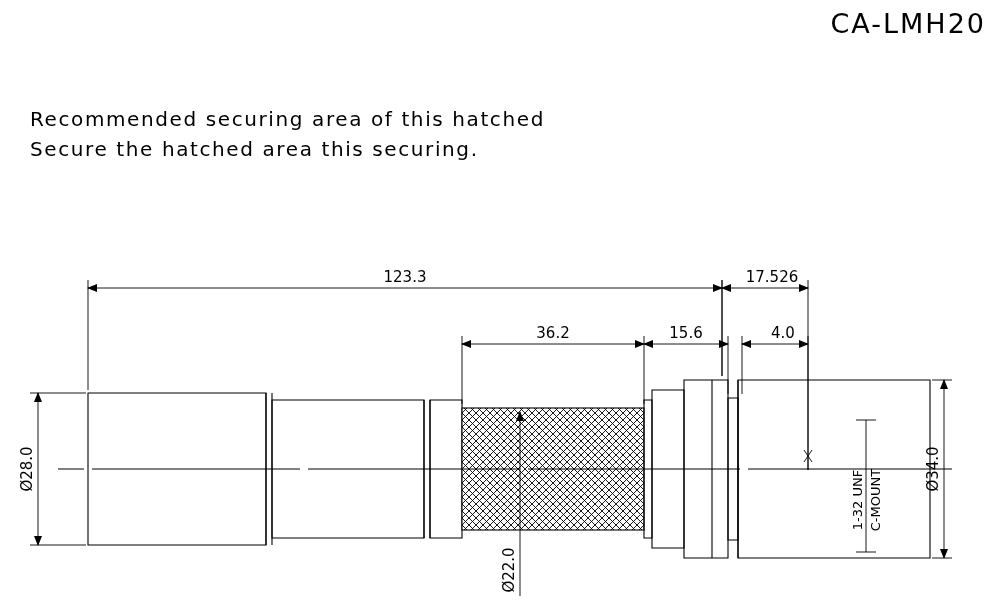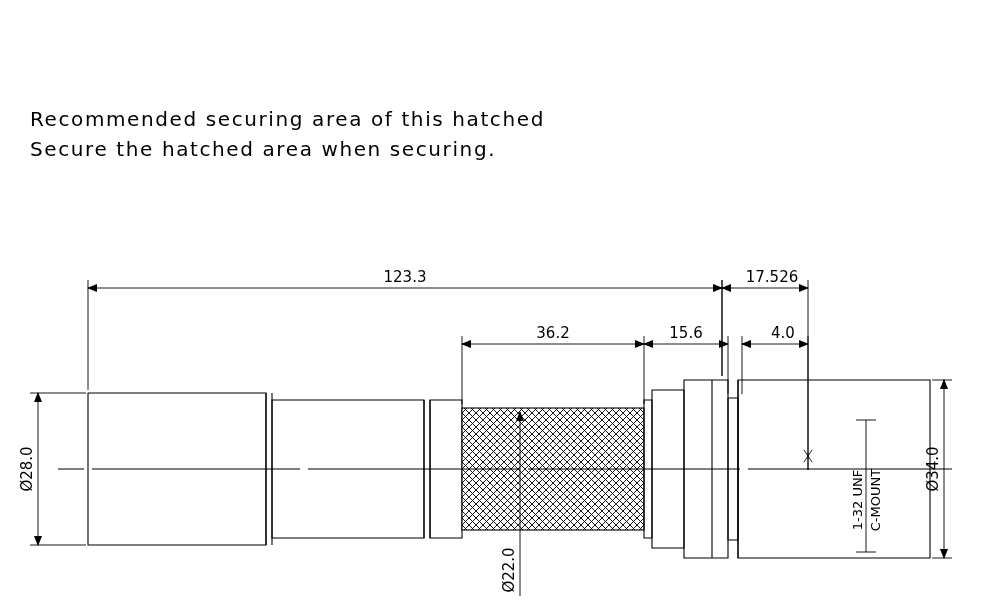--- a/index.html
+++ b/index.html
@@ -55,24 +55,25 @@
     font-family: "DejaVu Sans", sans-serif;
     font-size: 13px;
     fill: #000;
   }
 </style>
 </head>
 <body>
 
 <div id="drawing-root">
 
+  <div class="part-code">CA-LMH20</div>
 
   <div class="note-block">
     <span class="note-line">Recommended securing area of this hatched</span>
-    <span class="note-line">Secure the hatched area when securing.</span>
+    <span class="note-line">Secure the hatched area this securing.</span>
   </div>
 
   <svg class="dwg" viewBox="0 0 1000 612">
     <defs>
       <pattern id="hatchPat" width="7" height="7" patternUnits="userSpaceOnUse">
         <rect width="7" height="7" fill="#ffffff"></rect>
         <path d="M0,0 l7,7 M0,7 l7,-7" stroke="#000000" stroke-width="0.9"></path>
       </pattern>
       <marker id="arrEnd" markerWidth="10" markerHeight="8" refX="9" refY="4" orient="auto" markerUnits="userSpaceOnUse">
         <path d="M0,0 L10,4 L0,8 z" fill="#000"></path>

